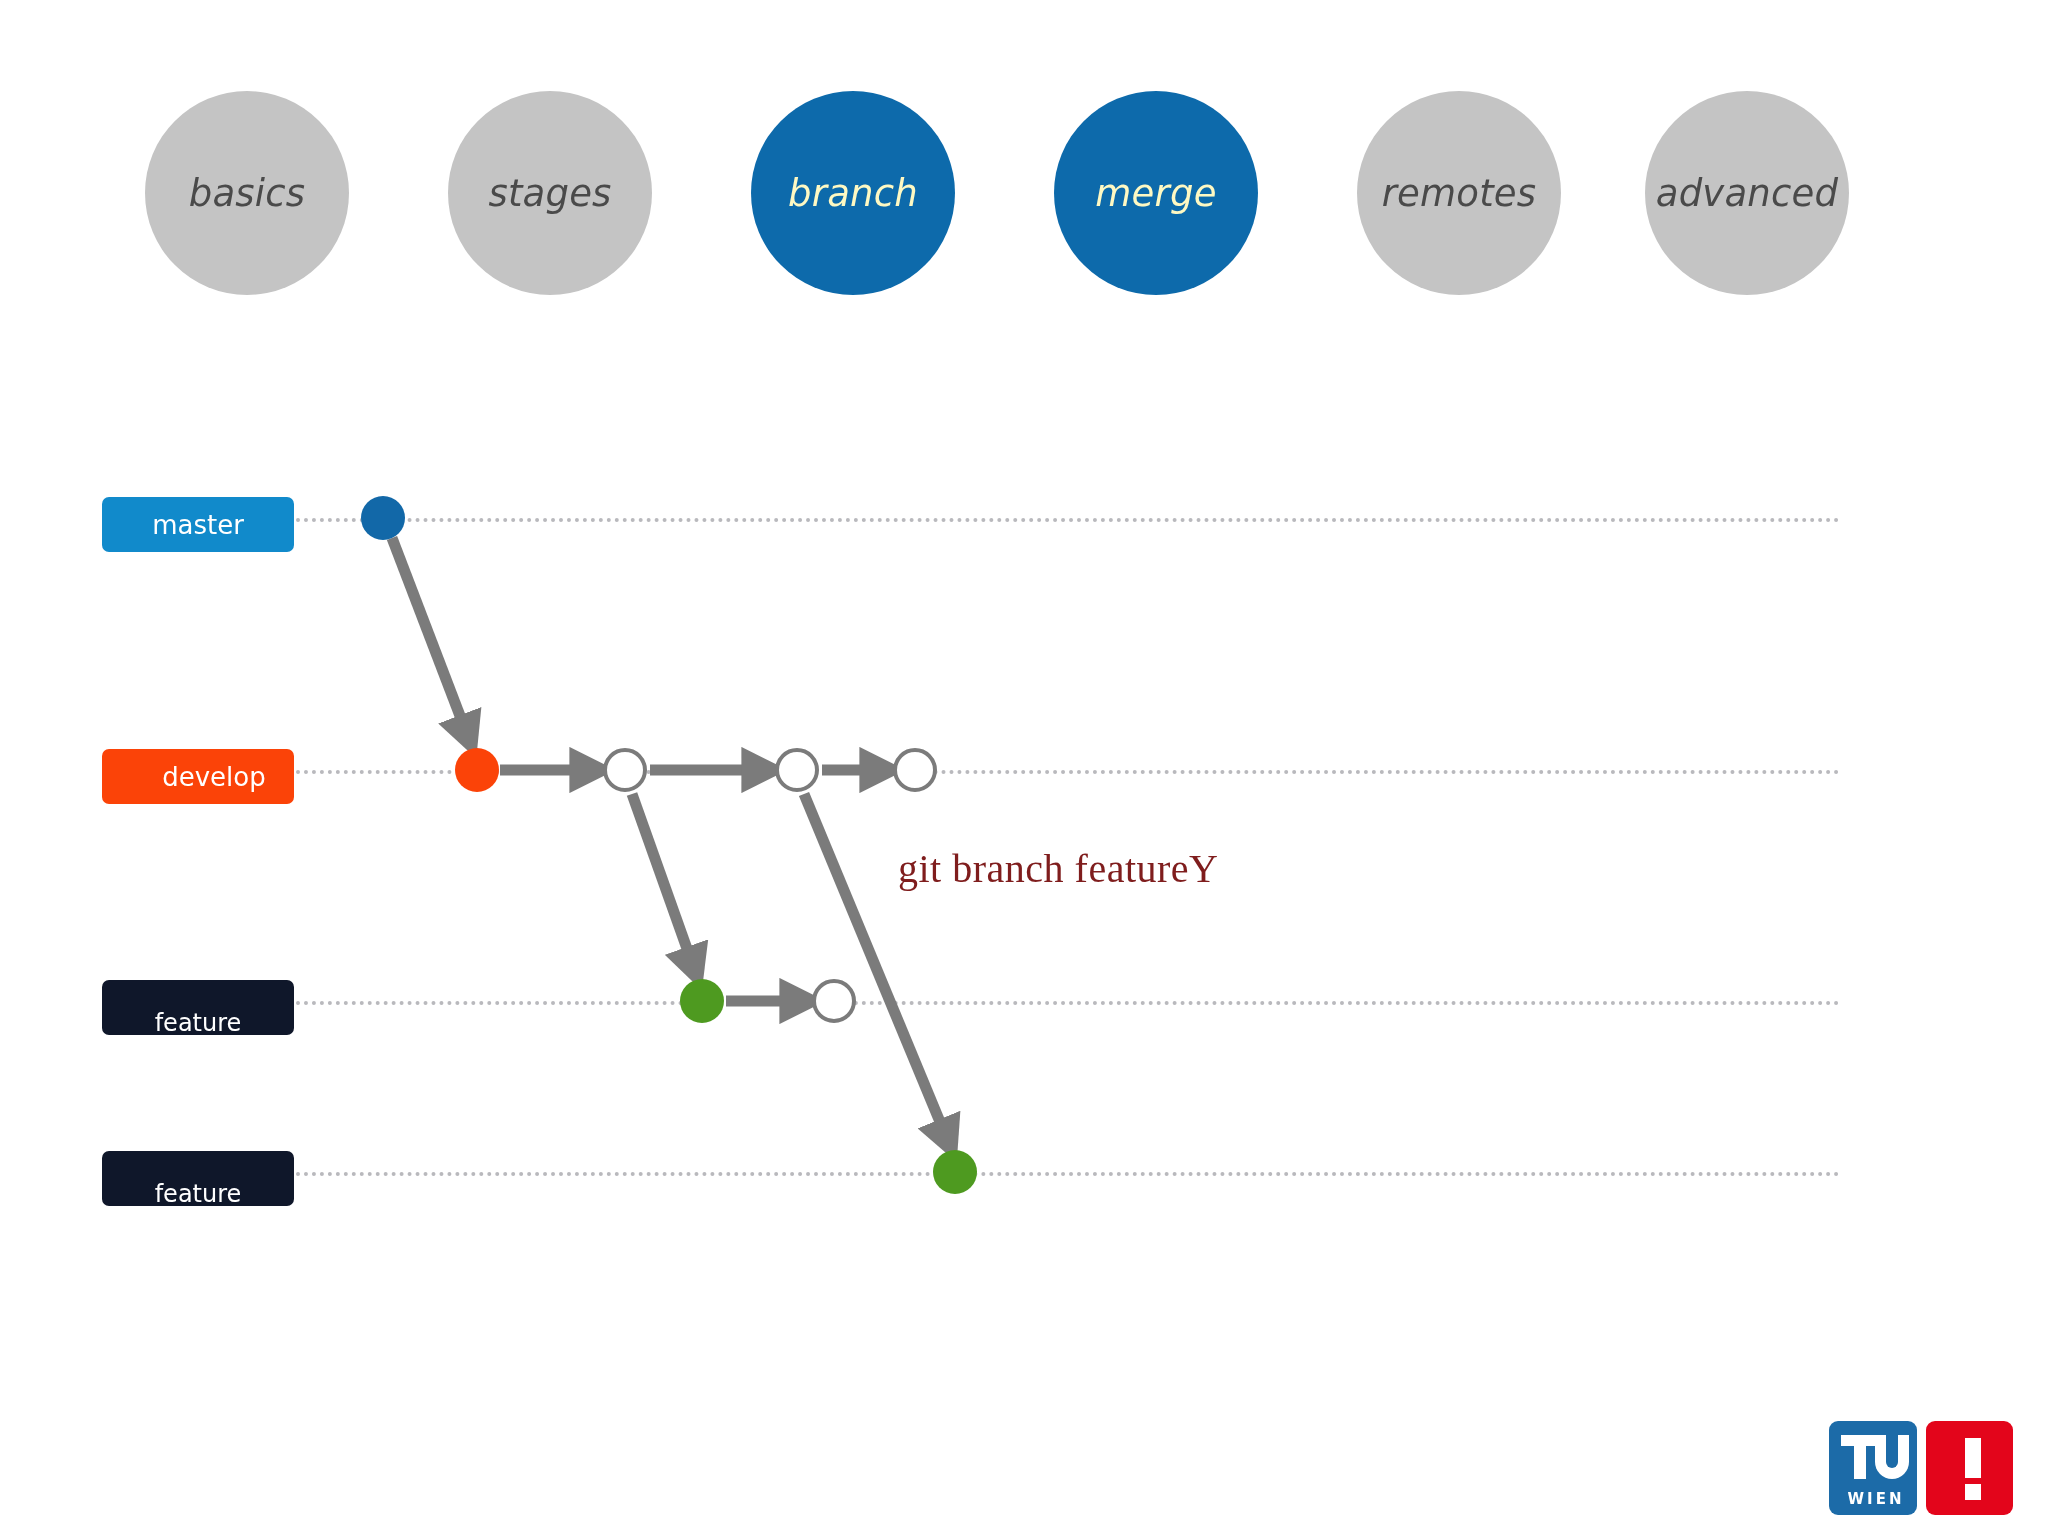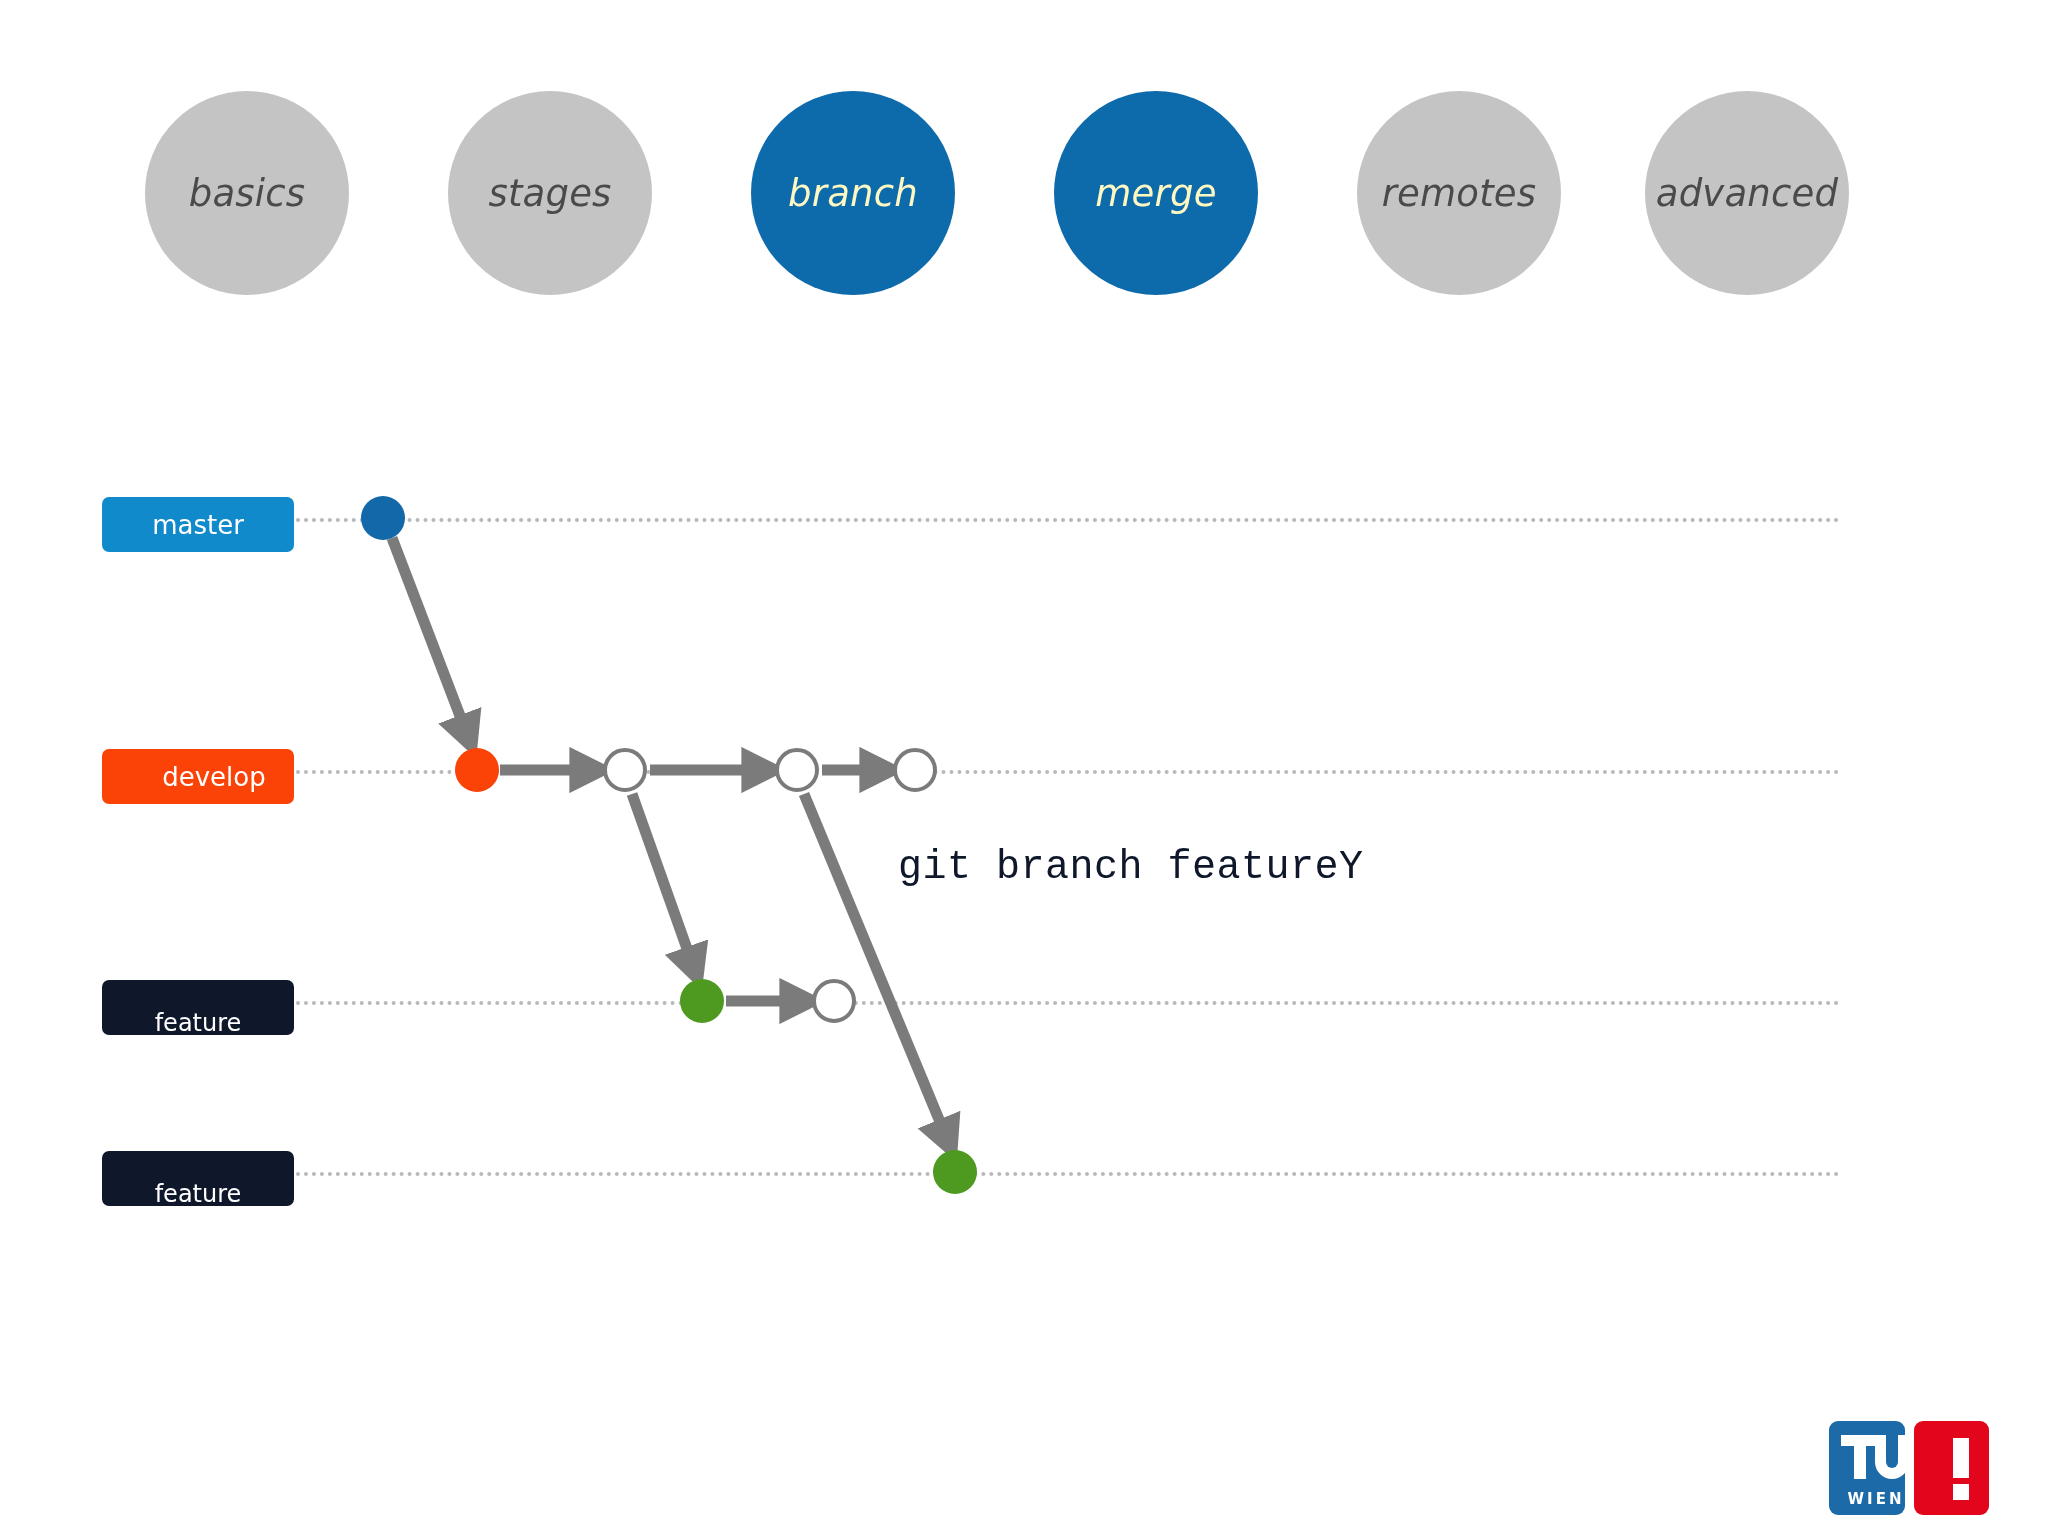--- a/index.html
+++ b/index.html
@@ -116,33 +116,33 @@
     width: 2048px;
     height: 1535px;
     pointer-events: none;
   }
 
   
   #command-text {
     position: absolute;
     left: 898px;
     top: 845px;
-    font-family: Liberation Mono, monospace;
+    font-family: Liberation Serif, serif;
     font-size: 40px;
-    color: #0f172a;
+    color: #7f1d1d;
     letter-spacing: 0.5px;
     white-space: nowrap;
   }
 
   
   #tu-logo {
     position: absolute;
     left: 1829px;
     top: 1421px;
-    width: 160px;
+    width: 184px;
     height: 94px;
     display: flex;
     gap: 9px;
   }
   .logo-tile {
     width: 94px;
     height: 94px;
     border-radius: 9px;
     position: relative;
     box-sizing: border-box;

